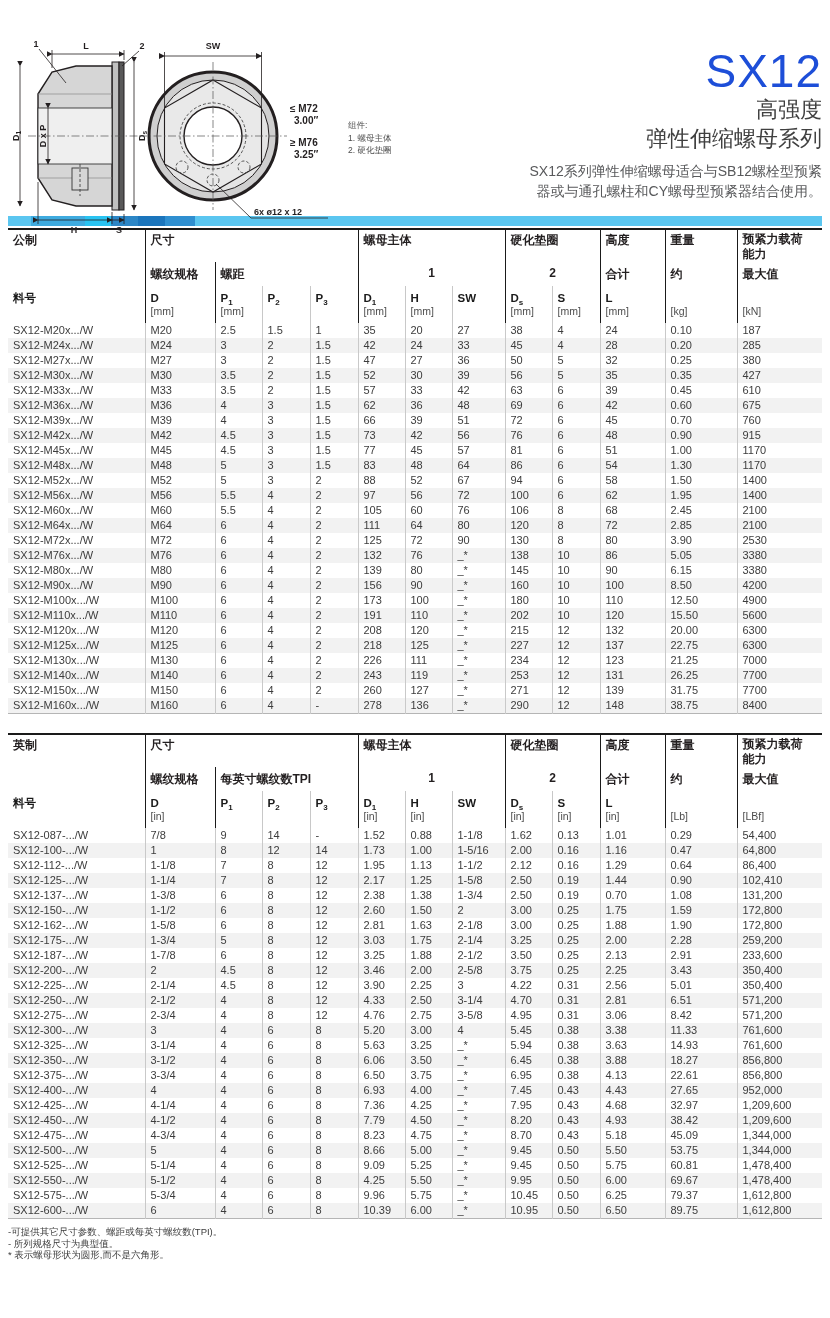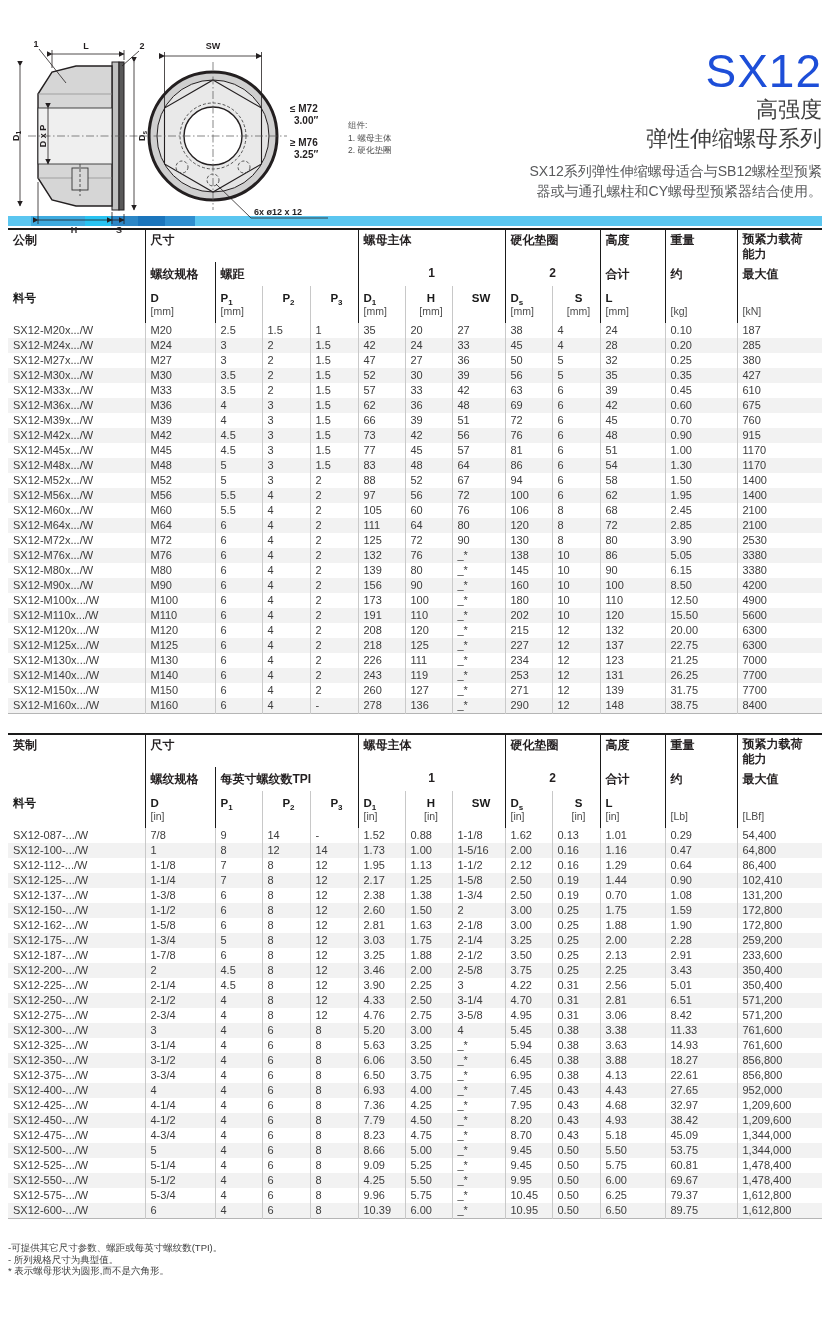--- a/index.html
+++ b/index.html
@@ -24,28 +24,28 @@
   tr.ghead th{font-weight:bold;padding-top:2px;height:22px;}
   tr.shead th{font-weight:bold;padding-top:4px;padding-bottom:2px;height:18px;}
   tr.chead th{padding-top:5px;padding-bottom:5px;}
   .gsep{border-left:1px solid #1a1a1a;}
   .center{text-align:center !important;padding-left:0 !important;}
   .narrow{display:inline-block;width:64px;line-height:1.25;}
   tr.chead .cl{font-weight:bold;font-size:11.5px;height:14px;line-height:14px;color:#1a1a1a;}
   tr.chead .cl sub{font-size:8px;}
   tr.chead .cu{font-weight:normal;font-size:10.5px;color:#4d4d4d;height:13px;line-height:13px;}
   tr.chead th.dk{border-left:1px solid #1a1a1a;}
-  tr.chead th.lt{border-left:1px solid #c8c8c8;text-align:center;}
+  tr.chead th.lt{border-left:1px solid #c8c8c8;}
   table.spec td{font-size:11px;height:15px;line-height:15px;color:#3c3c3c;padding:0 0 0 5px;border-left:1px solid #c9c9c9;white-space:nowrap;overflow:hidden;}
   table.spec td:first-child{border-left:none;}
   table.spec tbody tr:nth-child(even){background:#f2f2f2;}
   .tbl-gap{height:19px;}
 
   
-  .footnotes{margin-top:23px;font-size:9.5px;color:#3c3c3c;line-height:1.22;}
+  .footnotes{margin-top:7px;font-size:9.5px;color:#3c3c3c;line-height:1.22;}
 
   
   .dim-label{font-size:9px;font-weight:bold;fill:#231f20;}
   .dim-sub{font-size:6.5px;font-weight:bold;fill:#231f20;}
   .size-note{font-size:10px;font-weight:bold;fill:#231f20;}
   .comp-note{font-size:8.5px;fill:#4d4d4d;}
   .thin{stroke:#231f20;stroke-width:0.8;fill:none;}
   .cl-line{stroke:#555;stroke-width:0.7;stroke-dasharray:8 2.5 1.5 2.5;fill:none;}
   .dash{stroke:#444;stroke-width:0.9;stroke-dasharray:3 2;fill:none;}
 </style>

